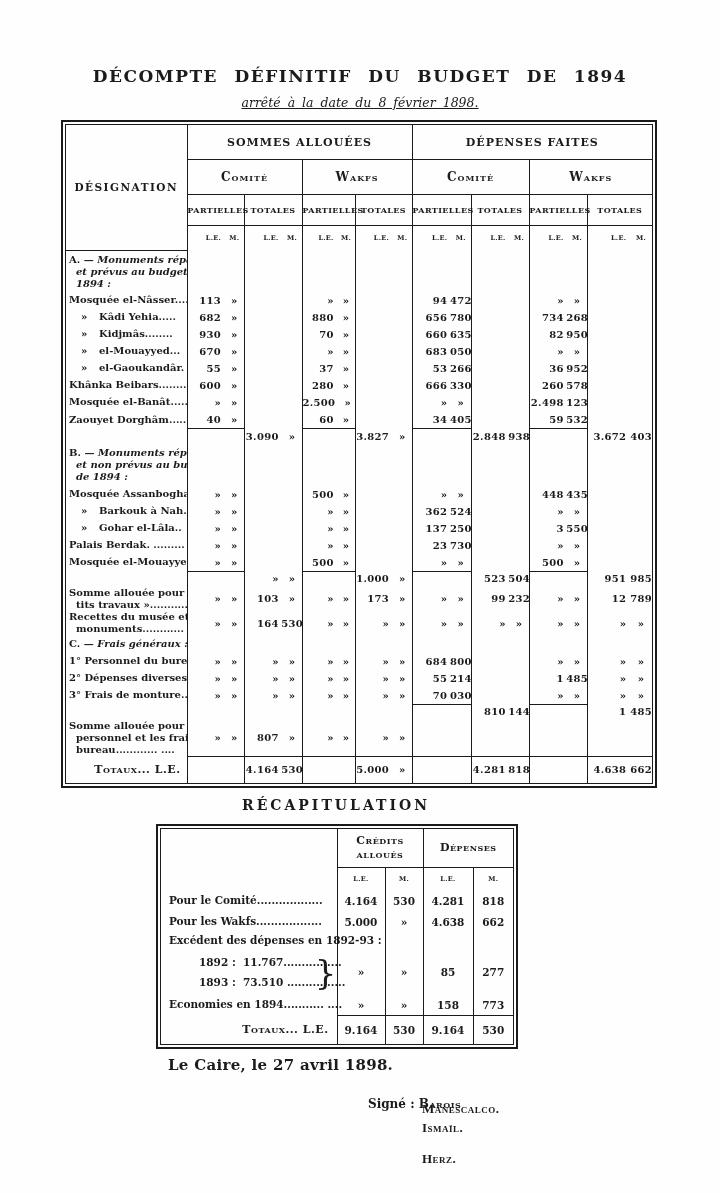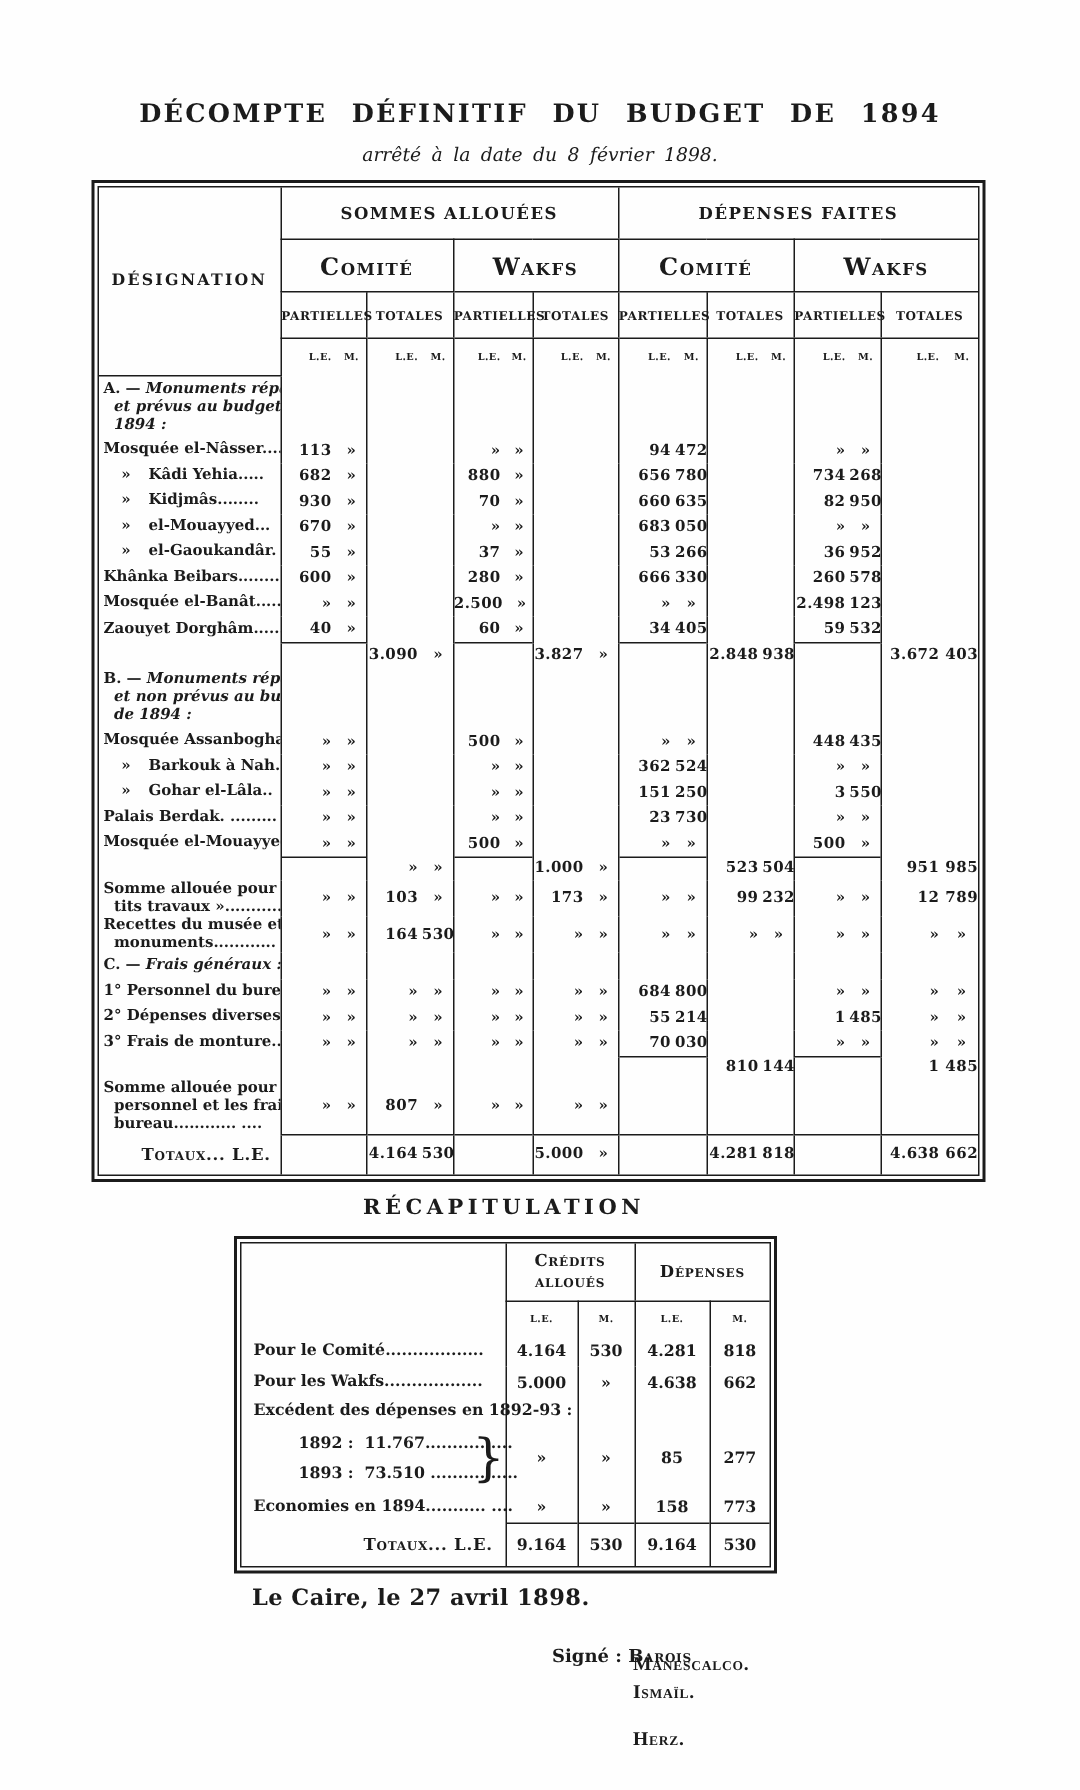--- a/index.html
+++ b/index.html
@@ -6,33 +6,33 @@
   body{
     width:720px;height:1193px;position:relative;overflow:hidden;
     background:#fefefe;color:#1b1b1b;
     font-family:"DejaVu Serif","Liberation Serif",serif;
   }
   .abs{position:absolute;}
   
   .title{top:66px;left:0;width:720px;text-align:center;
     font-size:17px;font-weight:bold;letter-spacing:1.5px;word-spacing:9px;}
   .subtitle{top:95px;left:0;width:720px;text-align:center;
-    font-style:italic;font-size:12.5px;word-spacing:3px;}
+    font-style:italic;font-size:12.5px;word-spacing:3px;text-decoration:underline;}
   
   .frame{border:1px solid #1b1b1b;outline:2px solid #1b1b1b;outline-offset:2px;background:#fefefe;}
   
   .main-wrap{left:65px;top:124px;width:586px;}
   table{border-collapse:collapse;table-layout:fixed;width:100%;}
   th,td{padding:0;font-weight:600;}
   thead th{font-weight:700;vertical-align:middle;}
   .bl{border-left:1px solid #1b1b1b;}
   .bb{border-bottom:1px solid #1b1b1b;}
   .des-h{font-size:10.5px;letter-spacing:1.5px;}
   .gh{font-size:11px;letter-spacing:1px;height:34px;}
-  .sgh{font-variant:small-caps;font-size:16px;letter-spacing:1px;height:34px;}
+  .sgh{font-variant:small-caps;font-size:12px;letter-spacing:1px;height:34px;}
   .ch{font-size:8px;letter-spacing:.4px;height:30px;}
   .units{height:24px;}
   .units .pair{font-size:6.5px;letter-spacing:.3px;}
   .pair{display:flex;align-items:center;font-size:10px;letter-spacing:.3px;}
   .pair .le{flex:0 0 60%;text-align:right;padding-right:2px;}
   .pair .m{flex:0 0 40%;text-align:center;}
   .num{border-left:1px solid #1b1b1b;vertical-align:middle;}
   .sumline{border-top:1px solid #1b1b1b;}
   .lbl{font-size:10px;line-height:1.22;vertical-align:middle;
        white-space:pre;padding-left:10px;text-indent:-7px;overflow:hidden;}
@@ -543,21 +543,21 @@
           <td class="num"></td>
           <td class="num">
             <span class="pair">
               <span class="le">»</span>
               <span class="m">»</span>
             </span>
           </td>
           <td class="num"></td>
           <td class="num">
             <span class="pair">
-              <span class="le">151</span>
+              <span class="le">137</span>
               <span class="m">250</span>
             </span>
           </td>
           <td class="num"></td>
           <td class="num">
             <span class="pair">
               <span class="le">3</span>
               <span class="m">550</span>
             </span>
           </td>

